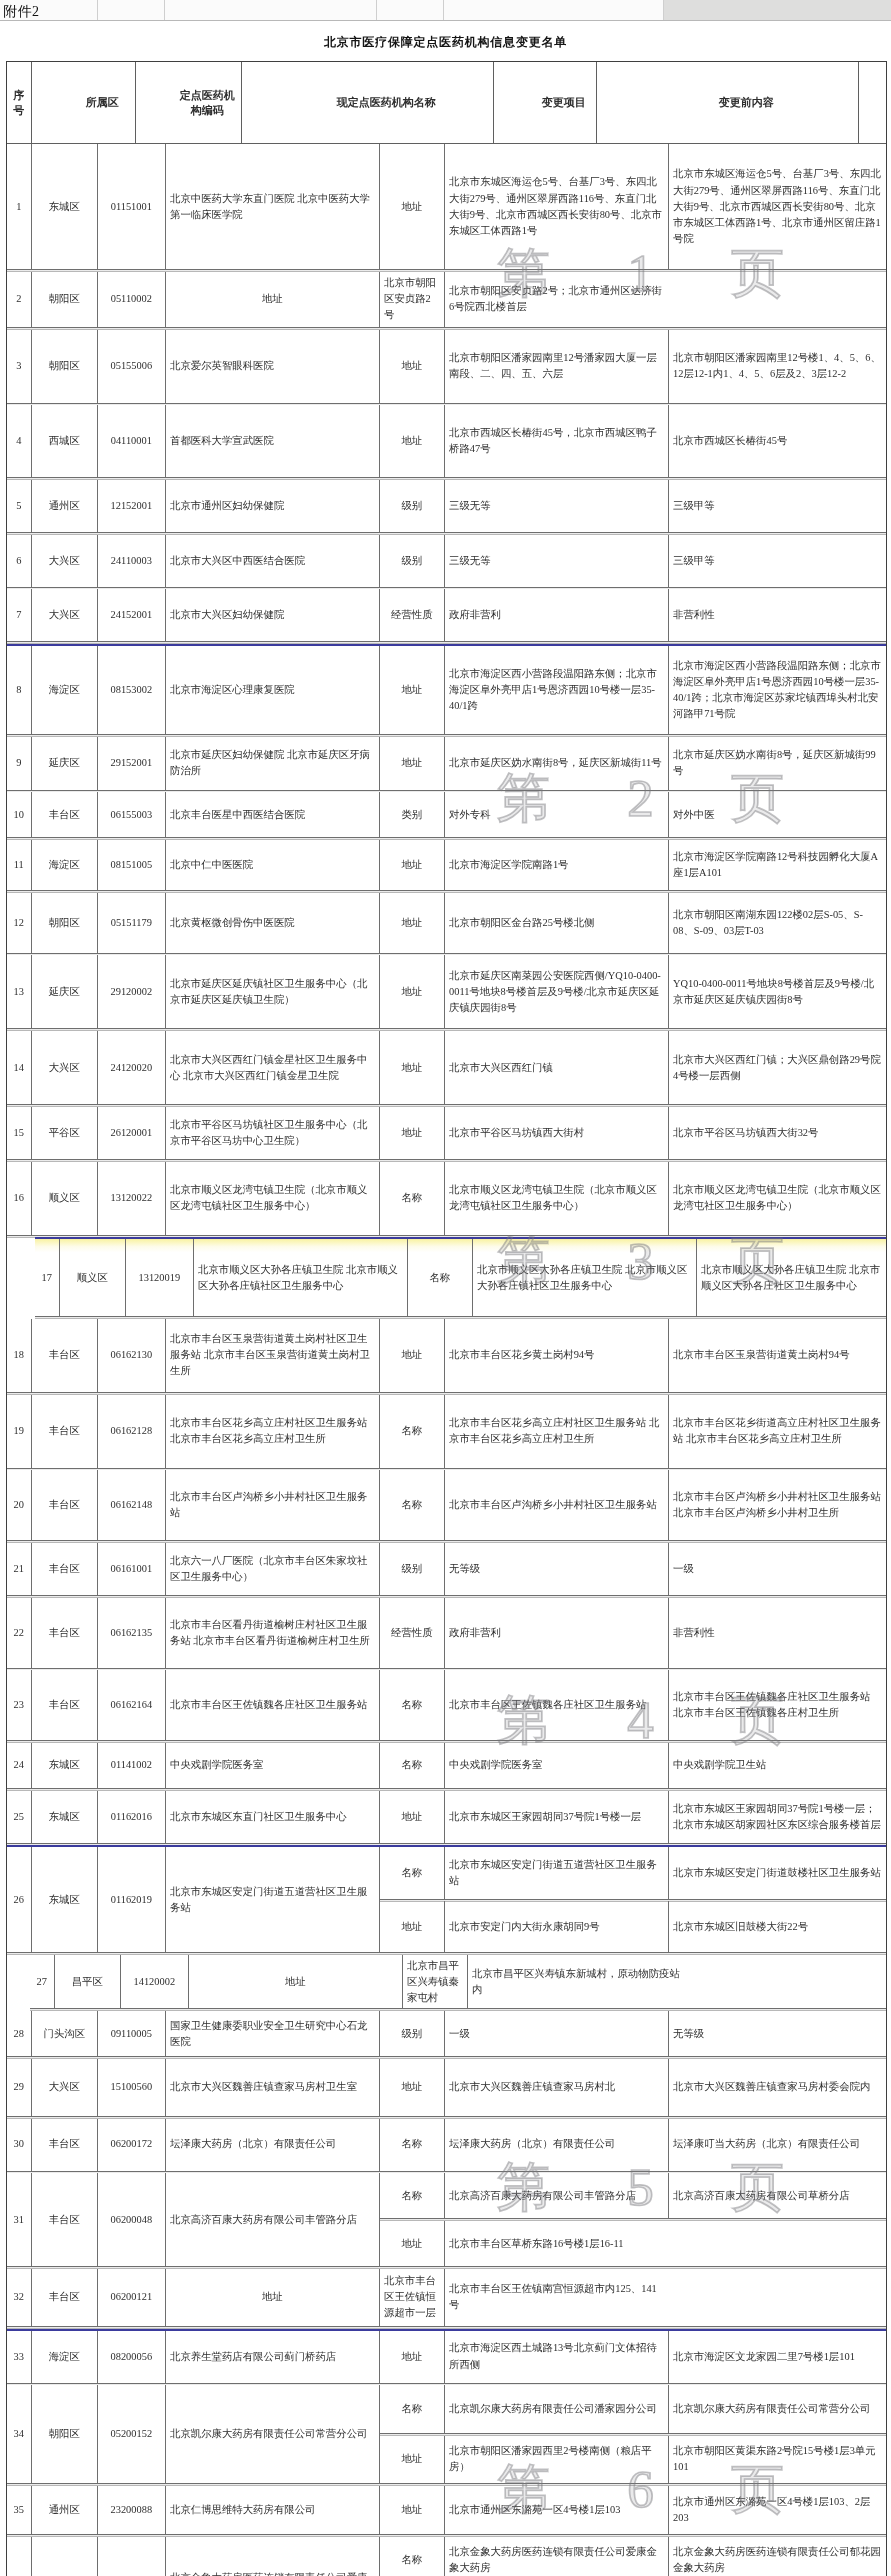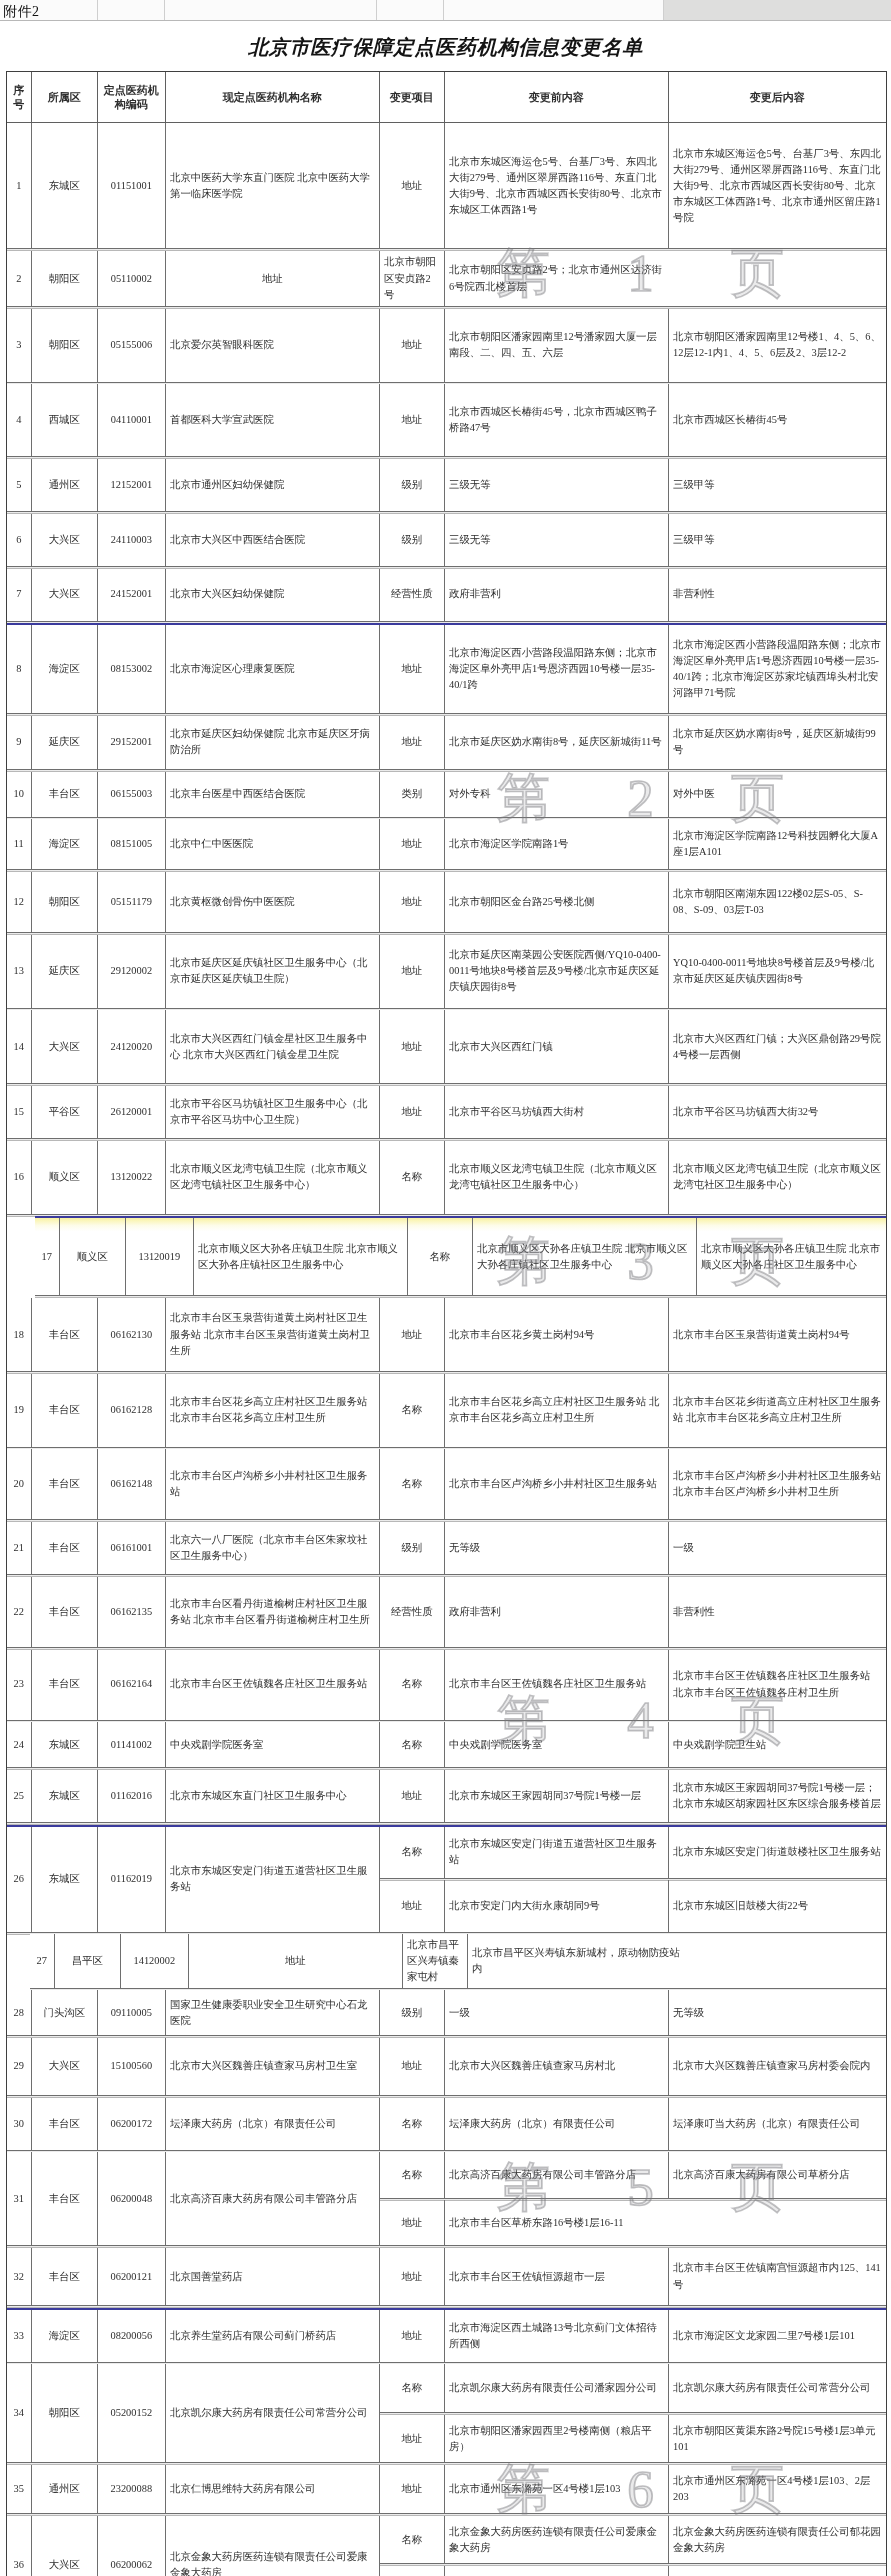--- a/index.html
+++ b/index.html
@@ -4,25 +4,25 @@
 <style>
   html,body{margin:0;padding:0;background:#ffffff;}
   body{width:891px;position:relative;font-family:"Liberation Serif","DejaVu Serif",serif;color:#2e2e2e;}
   
   .topstrip{position:relative;height:20px;background:#fbfbfb;border-bottom:0.8px solid #b8b8b8;}
   .topstrip .grayblock{position:absolute;top:0;left:663px;right:0;bottom:0;background:#dededd;}
   .topstrip .vline{position:absolute;top:0;bottom:0;width:0.8px;background:#cfcfcf;}
   .attach{position:absolute;left:3.3px;top:2.5px;font-size:14px;color:#111;letter-spacing:0.4px;}
   
   .titlewrap{padding:13.4px 0 10px 0;text-align:center;}
-  .title{font-size:20px;font-weight:bold;letter-spacing:0.8px;color:#141414;font-style:italic;}
+  .title{font-size:12px;font-weight:bold;letter-spacing:0.8px;color:#141414;}
   
   .tbl{position:relative;margin:0 4.2px 3.3px 5.8px;border:0.8px solid #3f3f3f;border-bottom:2.5px solid #3b3b9d;background:#fff;}
   .thead,.trow{display:grid;grid-template-columns:25px 66px 68px 214px 65px 224px 1fr;background:#fff;}
-  .thead{border-bottom:0.8px solid #5f5f5f;min-height:50px;font-weight:bold;font-size:11px;}
+  .thead{border-bottom:0.8px solid #5f5f5f;min-height:50px;font-weight:bold;font-size:11px;gap:38px;}
   .thead .th{display:flex;align-items:center;justify-content:center;text-align:center;border-right:0.8px solid #5f5f5f;padding:3.3px 2.5px;line-height:1.35;}
   .thead .th:last-child{border-right:none;}
   .trow{border-bottom:0.8px solid #6e6e6e;box-shadow:0 0.8px 0 #fff,0 1.7px 0 #9a9a9a;margin-bottom:1.7px;position:relative;}
   .trow:last-child{margin-bottom:0;box-shadow:none;border-bottom:none;}
   .trow.pstart{border-top:2.5px solid #3b3b9d;}
   .trow.hl{background:linear-gradient(180deg,rgba(247,238,130,0.75) 0px,rgba(252,249,215,0.55) 7.5px,rgba(255,255,255,0) 13.4px);margin-left:28px;}
   .td{border-right:0.8px solid #6e6e6e;display:flex;align-items:center;padding:2.5px 4.2px;font-size:10.4px;line-height:1.55;box-sizing:border-box;}
   .c-no,.c-dist,.c-code,.c-item{justify-content:center;text-align:center;}
   .c-name,.c-before,.c-after{justify-content:flex-start;text-align:left;}
   .c-after{border-right:none;}
@@ -797,23 +797,20 @@
       <div class="trow" style="min-height: 57px;">
         <div class="td c-no">
           <span>32</span>
         </div>
         <div class="td c-dist">
           <span>丰台区</span>
         </div>
         <div class="td c-code">
           <span>06200121</span>
         </div>
-        <div class="td c-name">
-          <span>北京国善堂药店</span>
-        </div>
         <div class="td c-item">
           <span>地址</span>
         </div>
         <div class="td c-before">
           <span>北京市丰台区王佐镇恒源超市一层</span>
         </div>
         <div class="td c-after">
           <span>北京市丰台区王佐镇南宫恒源超市内125、141号</span>
         </div>
       </div>

